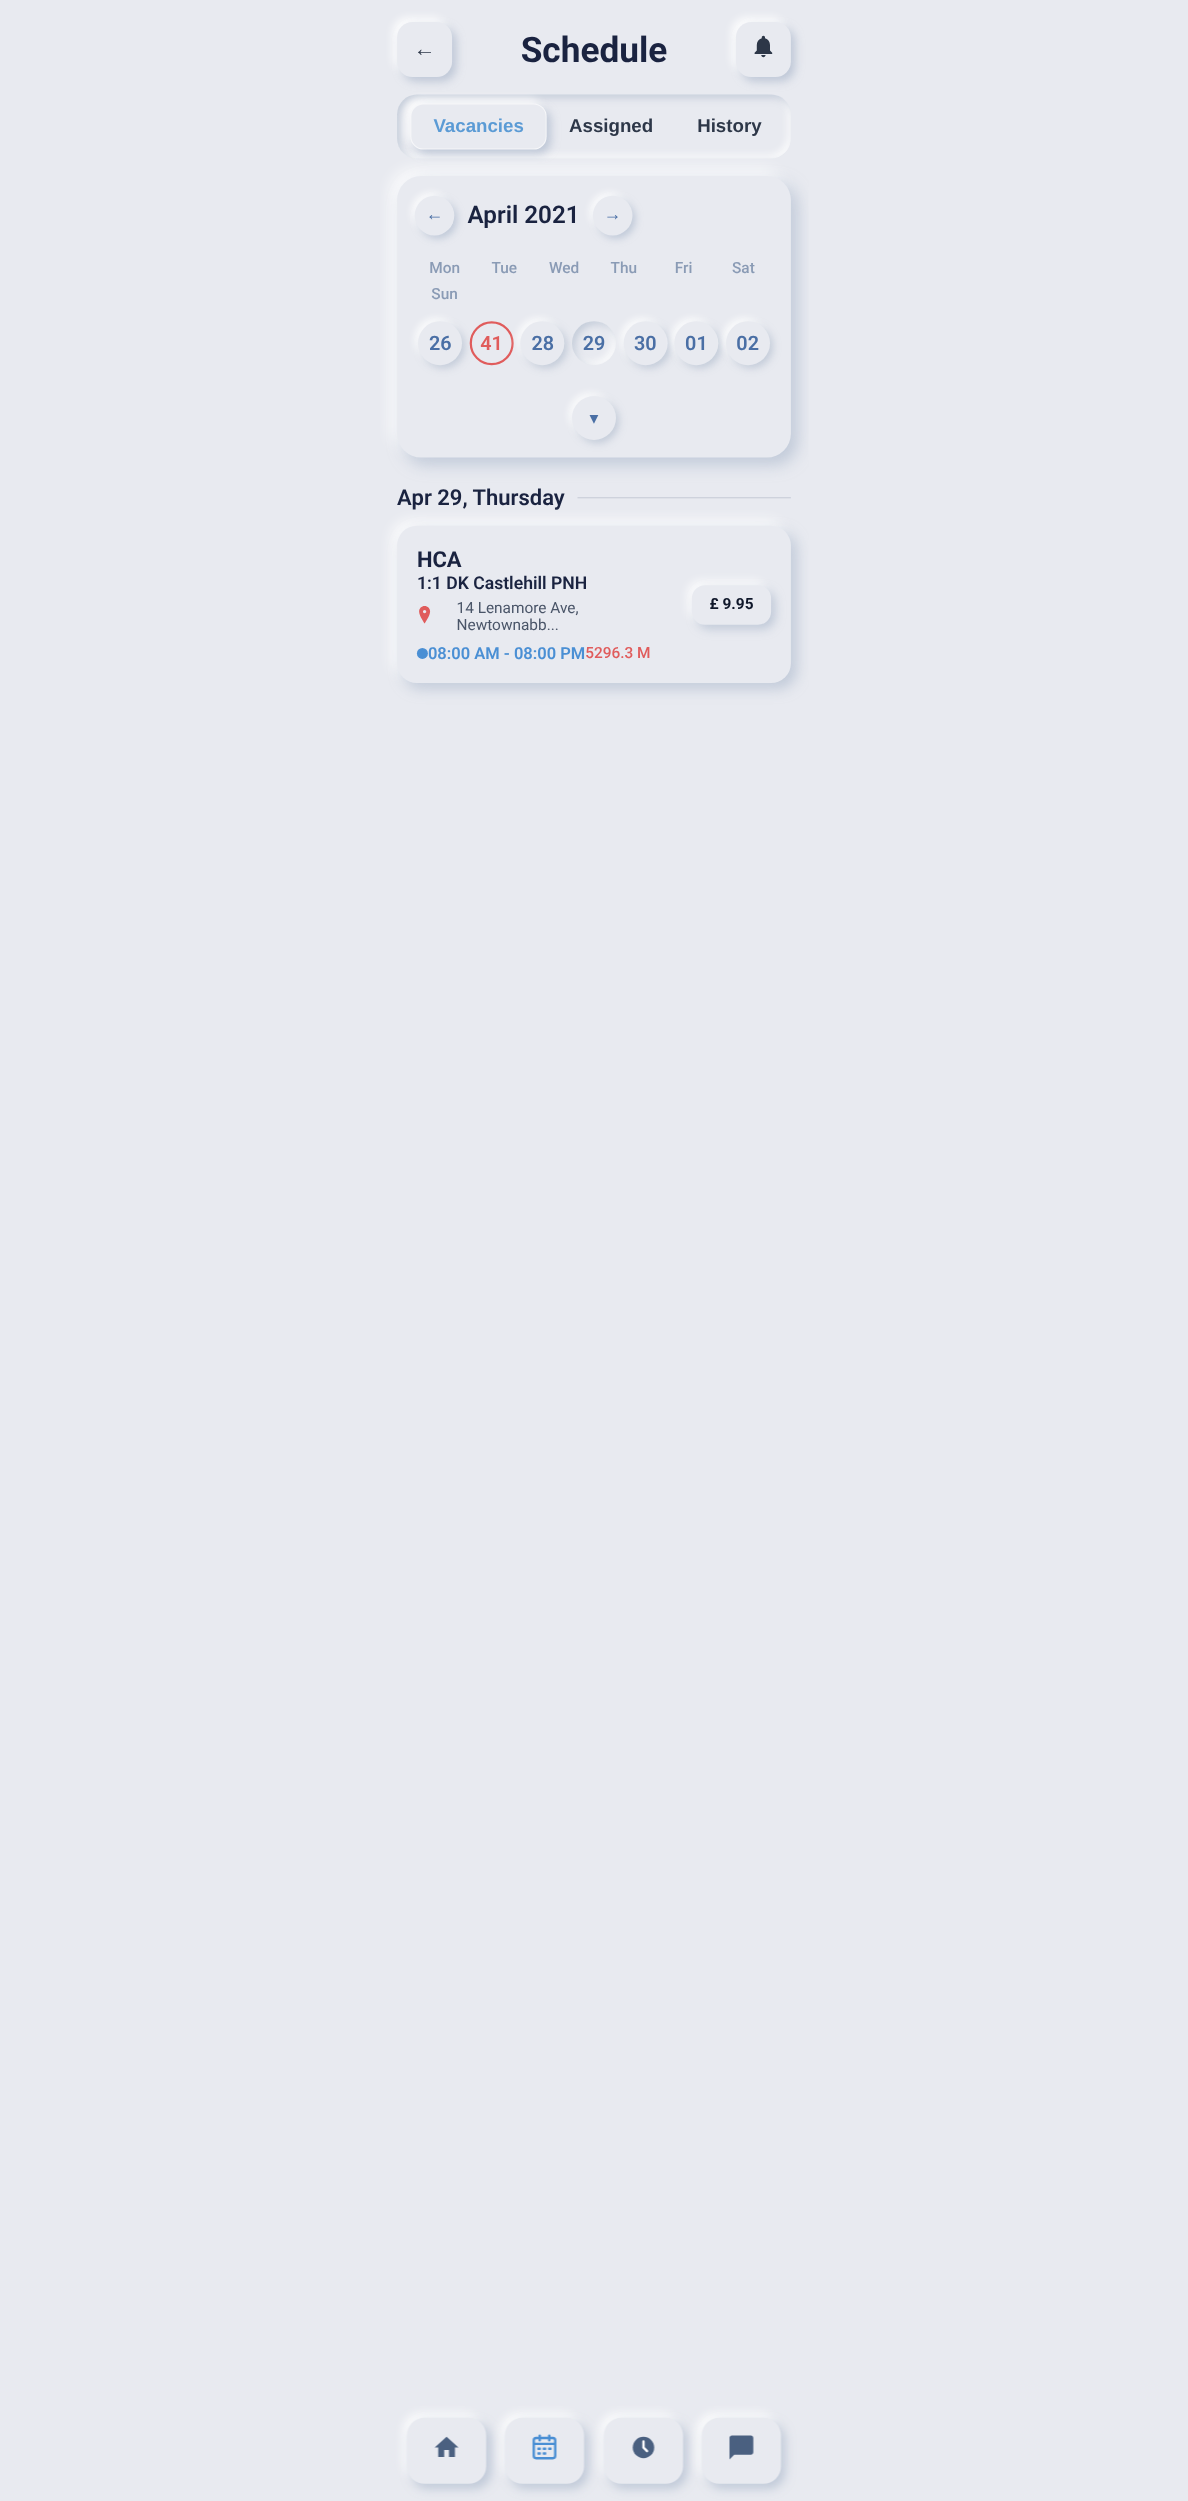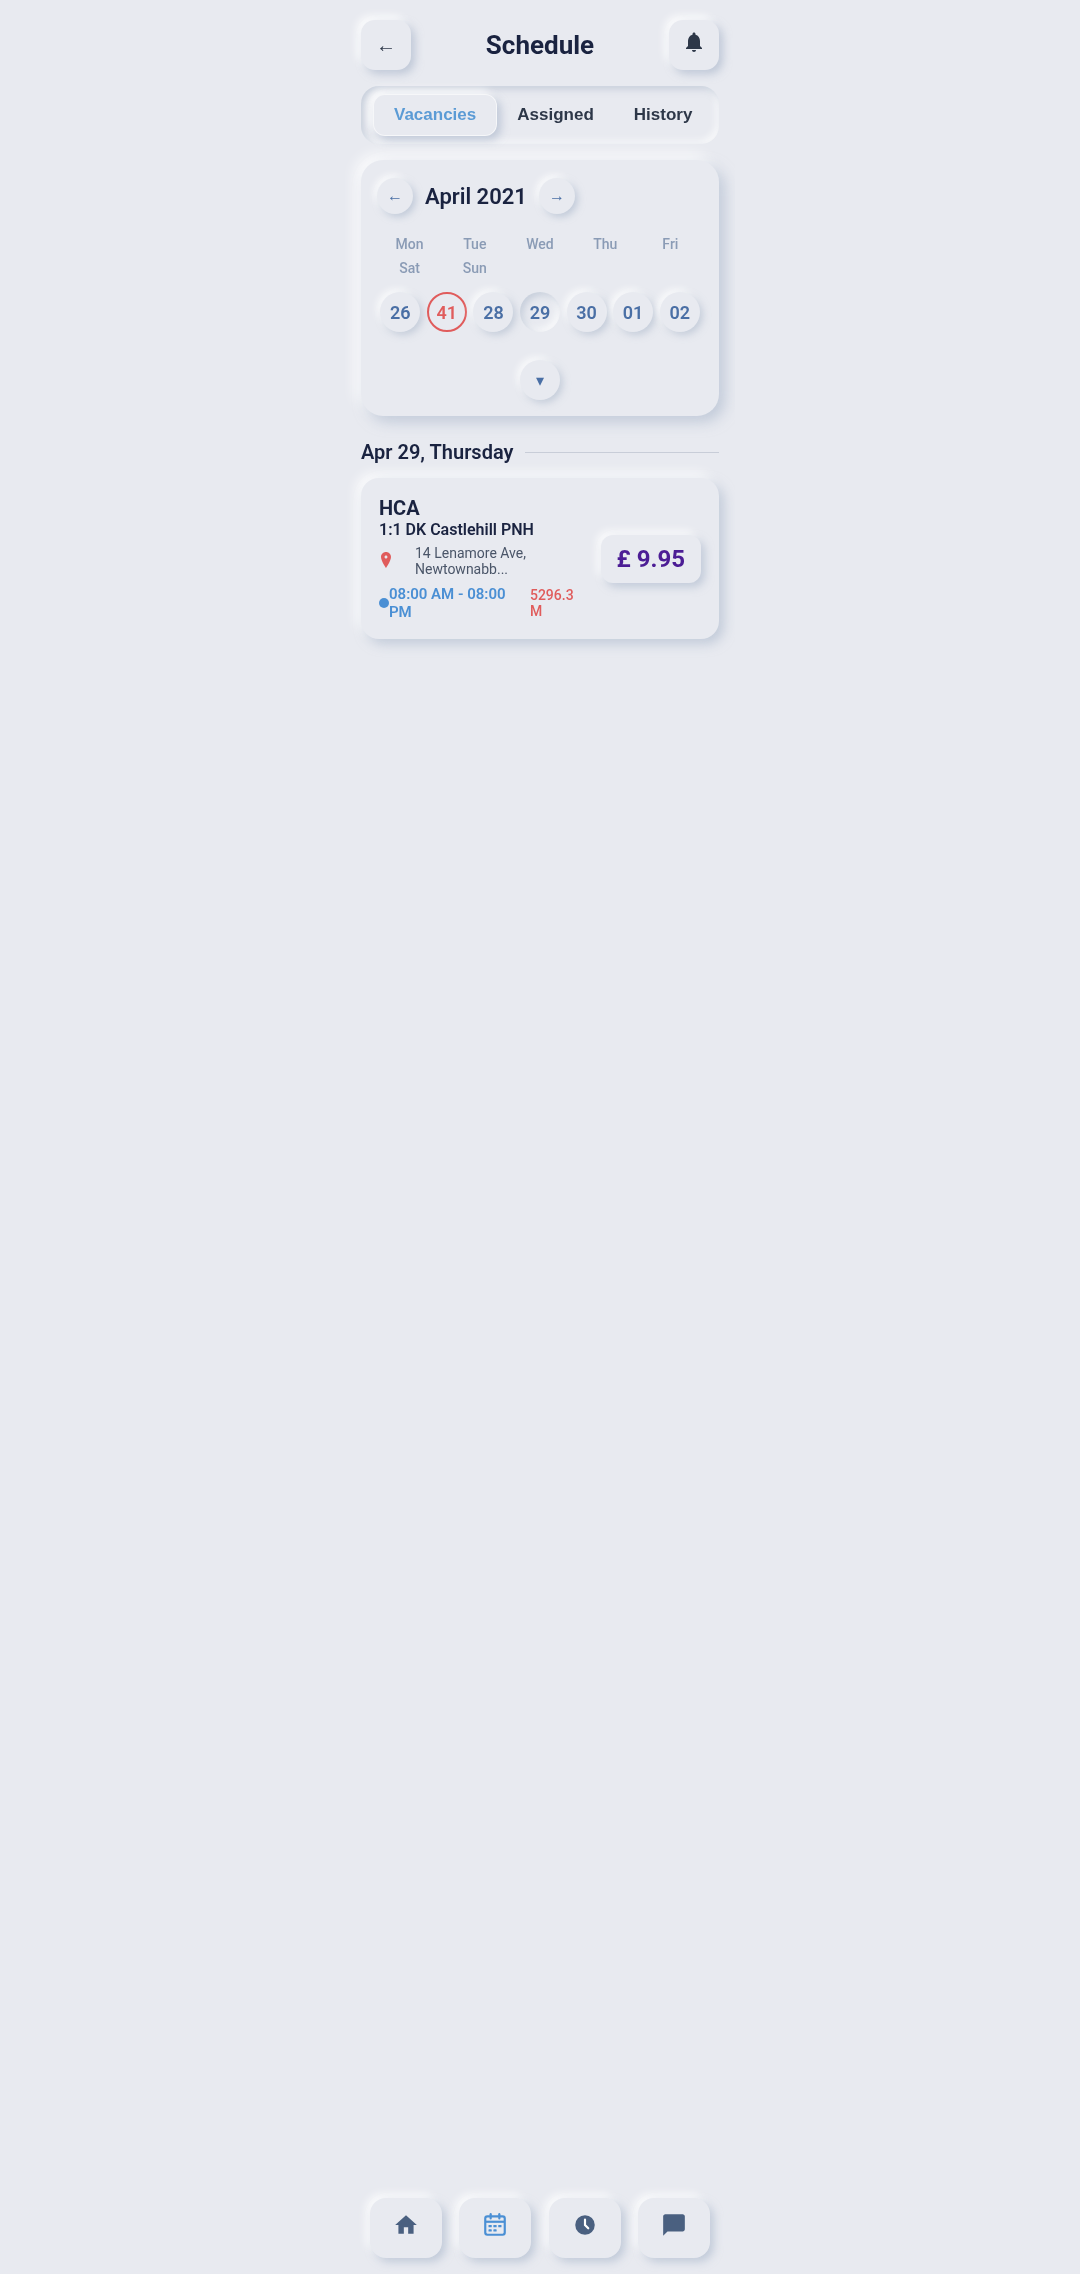--- a/index.html
+++ b/index.html
@@ -46,21 +46,21 @@
       justify-content: center;
       cursor: pointer;
       box-shadow:
         4px 4px 8px rgba(163,177,198,0.6),
         -4px -4px 8px rgba(255,255,255,0.9);
       color: #2d3748;
       font-size: 20px;
     }
 
     .header-title {
-      font-size: 26px;
+      font-size: 32px;
       font-weight: 700;
       color: #1a2340;
     }
 
     
     .tabs-container {
       margin: 0 16px 16px;
       background: #e8eaf0;
       border-radius: 18px;
       padding: 8px 12px;
@@ -134,21 +134,21 @@
     }
 
     .cal-month-title {
       font-size: 22px;
       font-weight: 600;
       color: #1a2340;
     }
 
     .cal-days-row {
       display: grid;
-      grid-template-columns: repeat(5, 1fr);
+      grid-template-columns: repeat(6, 1fr);
       text-align: center;
       margin-bottom: 10px;
     }
 
     .cal-day-name {
       font-size: 14px;
       color: #8a9bb5;
       font-weight: 500;
       padding: 4px 0;
     }
@@ -321,23 +321,23 @@
       font-weight: 500;
     }
 
     .job-price-badge {
       background: #e8eaf0;
       border-radius: 12px;
       padding: 10px 16px;
       box-shadow:
         4px 4px 9px rgba(163,177,198,0.55),
         -4px -4px 9px rgba(255,255,255,0.85);
-      font-size: 24px;
+      font-size: 14px;
       font-weight: 700;
-      color: #4c1d95;
+      color: #0f172a;
       white-space: nowrap;
       align-self: center;
       margin-left: 12px;
     }
 
     
     .bottom-nav {
       position: fixed;
       bottom: 0;
       left: 50%;

